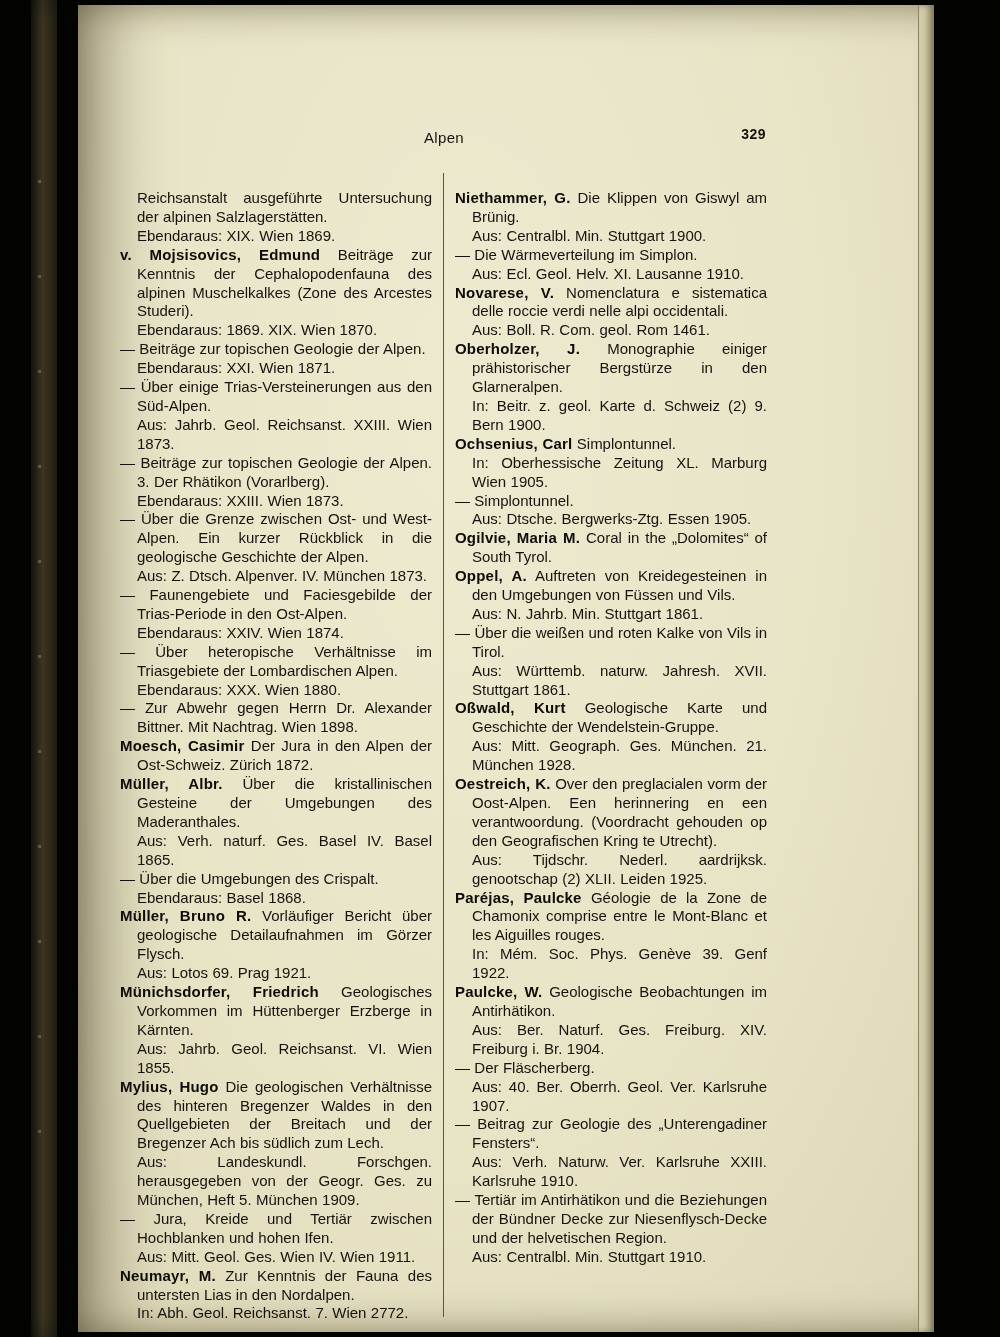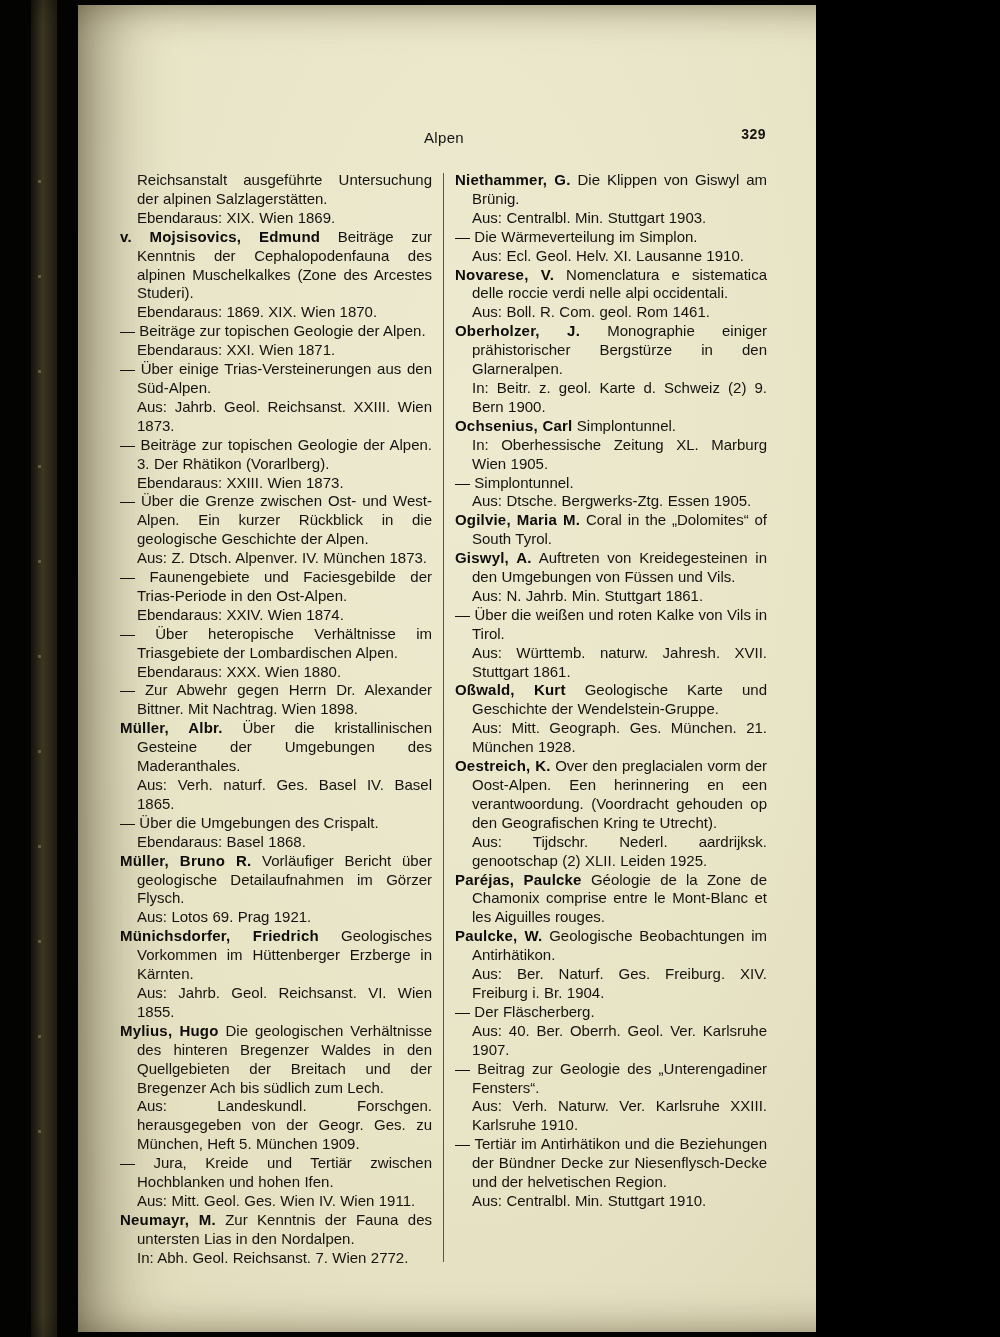--- a/index.html
+++ b/index.html
@@ -1,16 +1,16 @@
 <!DOCTYPE html>
 <html lang="de"><head>
 <meta charset="utf-8">
 <style>
   html,body{margin:0;padding:0;background:#000;}
-  .scan{position:relative;width:816px;height:1337px;background:#030302;overflow:hidden;
+  .scan{position:relative;width:1000px;height:1337px;background:#030302;overflow:hidden;
         font-family:"Liberation Sans",sans-serif;}
   .edge-strip{position:absolute;left:31px;top:0;bottom:0;width:26px;
         background:linear-gradient(to right,#1c1912,#4a4229 45%,#2a2518);
         box-shadow:inset 0 0 30px rgba(0,0,0,.5);}
   .edge-strip::after{content:"";position:absolute;left:7px;top:180px;bottom:130px;width:3px;
         background:repeating-linear-gradient(to bottom,rgba(225,214,165,.28) 0 3px,transparent 3px 95px);}
   .page{position:absolute;left:78px;top:5px;width:856px;height:1327px;
         background:radial-gradient(ellipse at 45% 30%,#edead0 0%,#e8e4c6 55%,#dcd7b6 100%);
         box-shadow:inset 52px 0 70px -35px rgba(50,38,14,.55),
                    inset 0 18px 35px -18px rgba(70,58,28,.45),
@@ -18,21 +18,21 @@
   .page-right-edge{position:absolute;right:0;top:0;bottom:0;width:15px;
         background:linear-gradient(to right,#d8d2af,#bdb693);
         border-left:1px solid rgba(110,100,70,.6);
         box-shadow:inset -4px 0 6px rgba(40,35,20,.45);}
   .content{position:absolute;left:42px;top:124px;width:648px;color:#16130e;}
   .header-row{position:relative;height:26px;}
   .running-header{position:absolute;left:50%;transform:translateX(-50%);
         font-size:15px;letter-spacing:.3px;}
   .page-number{position:absolute;right:2px;top:-3px;font-weight:700;font-size:14px;letter-spacing:.5px;}
   .columns{display:flex;margin-top:16px;}
-  .col{width:312px;}
+  .col{width:312px;margin-top:18px;}
   .divider{width:1px;margin:2px 11px 6px 11px;background:#5a564a;}
   .entry{margin:0;text-align:justify;font-size:15px;line-height:18.9px;
         padding-left:17px;text-indent:-17px;word-spacing:.2px;hyphens:auto;}
   .entry.cont{text-indent:0;}
   .entry b{letter-spacing:.2px;color:#0e0c08;}
   .ref{display:block;text-indent:0;}
 </style>
 </head>
 <body>
 
@@ -49,42 +49,43 @@
         <div class="col">
             <p class="entry cont">Reichsanstalt ausgeführte Untersuchung der alpinen Salzlagerstätten.<span class="ref">Ebendaraus: XIX. Wien 1869.</span></p>
             <p class="entry"><b>v. Mojsisovics, Edmund</b> Beiträge zur Kenntnis der Cephalopodenfauna des alpinen Muschelkalkes (Zone des Arcestes Studeri).<span class="ref">Ebendaraus: 1869. XIX. Wien 1870.</span></p>
             <p class="entry">— Beiträge zur topischen Geologie der Alpen.<span class="ref">Ebendaraus: XXI. Wien 1871.</span></p>
             <p class="entry">— Über einige Trias-Versteinerungen aus den Süd-Alpen.<span class="ref">Aus: Jahrb. Geol. Reichsanst. XXIII. Wien 1873.</span></p>
             <p class="entry">— Beiträge zur topischen Geologie der Alpen. 3. Der Rhätikon (Vorarlberg).<span class="ref">Ebendaraus: XXIII. Wien 1873.</span></p>
             <p class="entry">— Über die Grenze zwischen Ost- und West-Alpen. Ein kurzer Rückblick in die geologische Geschichte der Alpen.<span class="ref">Aus: Z. Dtsch. Alpenver. IV. München 1873.</span></p>
             <p class="entry">— Faunengebiete und Faciesgebilde der Trias-Periode in den Ost-Alpen.<span class="ref">Ebendaraus: XXIV. Wien 1874.</span></p>
             <p class="entry">— Über heteropische Verhältnisse im Triasgebiete der Lombardischen Alpen.<span class="ref">Ebendaraus: XXX. Wien 1880.</span></p>
             <p class="entry">— Zur Abwehr gegen Herrn Dr. Alexander Bittner. Mit Nachtrag. Wien 1898.</p>
+            <p class="entry"><b>Moesch, Casimir</b> Der Jura in den Alpen der Ost-Schweiz. Zürich 1872.</p>
             <p class="entry"><b>Müller, Albr.</b> Über die kristallinischen Gesteine der Umgebungen des Maderanthales.<span class="ref">Aus: Verh. naturf. Ges. Basel IV. Basel 1865.</span></p>
             <p class="entry">— Über die Umgebungen des Crispalt.<span class="ref">Ebendaraus: Basel 1868.</span></p>
             <p class="entry"><b>Müller, Bruno R.</b> Vorläufiger Bericht über geologische Detailaufnahmen im Görzer Flysch.<span class="ref">Aus: Lotos 69. Prag 1921.</span></p>
             <p class="entry"><b>Münichsdorfer, Friedrich</b> Geologisches Vorkommen im Hüttenberger Erzberge in Kärnten.<span class="ref">Aus: Jahrb. Geol. Reichsanst. VI. Wien 1855.</span></p>
             <p class="entry"><b>Mylius, Hugo</b> Die geologischen Verhältnisse des hinteren Bregenzer Waldes in den Quellgebieten der Breitach und der Bregenzer Ach bis südlich zum Lech.<span class="ref">Aus: Landeskundl. Forschgen. herausgegeben von der Geogr. Ges. zu München, Heft 5. München 1909.</span></p>
             <p class="entry">— Jura, Kreide und Tertiär zwischen Hochblanken und hohen Ifen.<span class="ref">Aus: Mitt. Geol. Ges. Wien IV. Wien 1911.</span></p>
             <p class="entry"><b>Neumayr, M.</b> Zur Kenntnis der Fauna des untersten Lias in den Nordalpen.<span class="ref">In: Abh. Geol. Reichsanst. 7. Wien 2772.</span></p>
           </div>
         <div class="divider"></div>
         <div class="col">
-            <p class="entry"><b>Niethammer, G.</b> Die Klippen von Giswyl am Brünig.<span class="ref">Aus: Centralbl. Min. Stuttgart 1903.</span></p>
+            <p class="entry"><b>Niethammer, G.</b> Die Klippen von Giswyl am Brünig.<span class="ref">Aus: Centralbl. Min. Stuttgart 1900.</span></p>
             <p class="entry">— Die Wärmeverteilung im Simplon.<span class="ref">Aus: Ecl. Geol. Helv. XI. Lausanne 1910.</span></p>
             <p class="entry"><b>Novarese, V.</b> Nomenclatura e sistematica delle roccie verdi nelle alpi occidentali.<span class="ref">Aus: Boll. R. Com. geol. Rom 1461.</span></p>
             <p class="entry"><b>Oberholzer, J.</b> Monographie einiger prähistorischer Bergstürze in den Glarneralpen.<span class="ref">In: Beitr. z. geol. Karte d. Schweiz (2) 9. Bern 1900.</span></p>
             <p class="entry"><b>Ochsenius, Carl</b> Simplontunnel.<span class="ref">In: Oberhessische Zeitung XL. Marburg Wien 1905.</span></p>
             <p class="entry">— Simplontunnel.<span class="ref">Aus: Dtsche. Bergwerks-Ztg. Essen 1905.</span></p>
             <p class="entry"><b>Ogilvie, Maria M.</b> Coral in the „Dolomites“ of South Tyrol.</p>
-            <p class="entry"><b>Giswyl, A.</b> Auftreten von Kreidegesteinen in den Umgebungen von Füssen und Vils.<span class="ref">Aus: N. Jahrb. Min. Stuttgart 1861.</span></p>
+            <p class="entry"><b>Oppel, A.</b> Auftreten von Kreidegesteinen in den Umgebungen von Füssen und Vils.<span class="ref">Aus: N. Jahrb. Min. Stuttgart 1861.</span></p>
             <p class="entry">— Über die weißen und roten Kalke von Vils in Tirol.<span class="ref">Aus: Württemb. naturw. Jahresh. XVII. Stuttgart 1861.</span></p>
             <p class="entry"><b>Oßwald, Kurt</b> Geologische Karte und Geschichte der Wendelstein-Gruppe.<span class="ref">Aus: Mitt. Geograph. Ges. München. 21. München 1928.</span></p>
             <p class="entry"><b>Oestreich, K.</b> Over den preglacialen vorm der Oost-Alpen. Een herinnering en een verantwoordung. (Voordracht gehouden op den Geografischen Kring te Utrecht).<span class="ref">Aus: Tijdschr. Nederl. aardrijksk. genootschap (2) XLII. Leiden 1925.</span></p>
-            <p class="entry"><b>Paréjas, Paulcke</b> Géologie de la Zone de Chamonix comprise entre le Mont-Blanc et les Aiguilles rouges.</p>
+            <p class="entry"><b>Paréjas, Paulcke</b> Géologie de la Zone de Chamonix comprise entre le Mont-Blanc et les Aiguilles rouges.<span class="ref">In: Mém. Soc. Phys. Genève 39. Genf 1922.</span></p>
             <p class="entry"><b>Paulcke, W.</b> Geologische Beobachtungen im Antirhätikon.<span class="ref">Aus: Ber. Naturf. Ges. Freiburg. XIV. Freiburg i. Br. 1904.</span></p>
             <p class="entry">— Der Fläscherberg.<span class="ref">Aus: 40. Ber. Oberrh. Geol. Ver. Karlsruhe 1907.</span></p>
             <p class="entry">— Beitrag zur Geologie des „Unterengadiner Fensters“.<span class="ref">Aus: Verh. Naturw. Ver. Karlsruhe XXIII. Karlsruhe 1910.</span></p>
             <p class="entry">— Tertiär im Antirhätikon und die Beziehungen der Bündner Decke zur Niesenflysch-Decke und der helvetischen Region.<span class="ref">Aus: Centralbl. Min. Stuttgart 1910.</span></p>
           </div>
       </div>
     </div>
   </div>
 </div>
 

